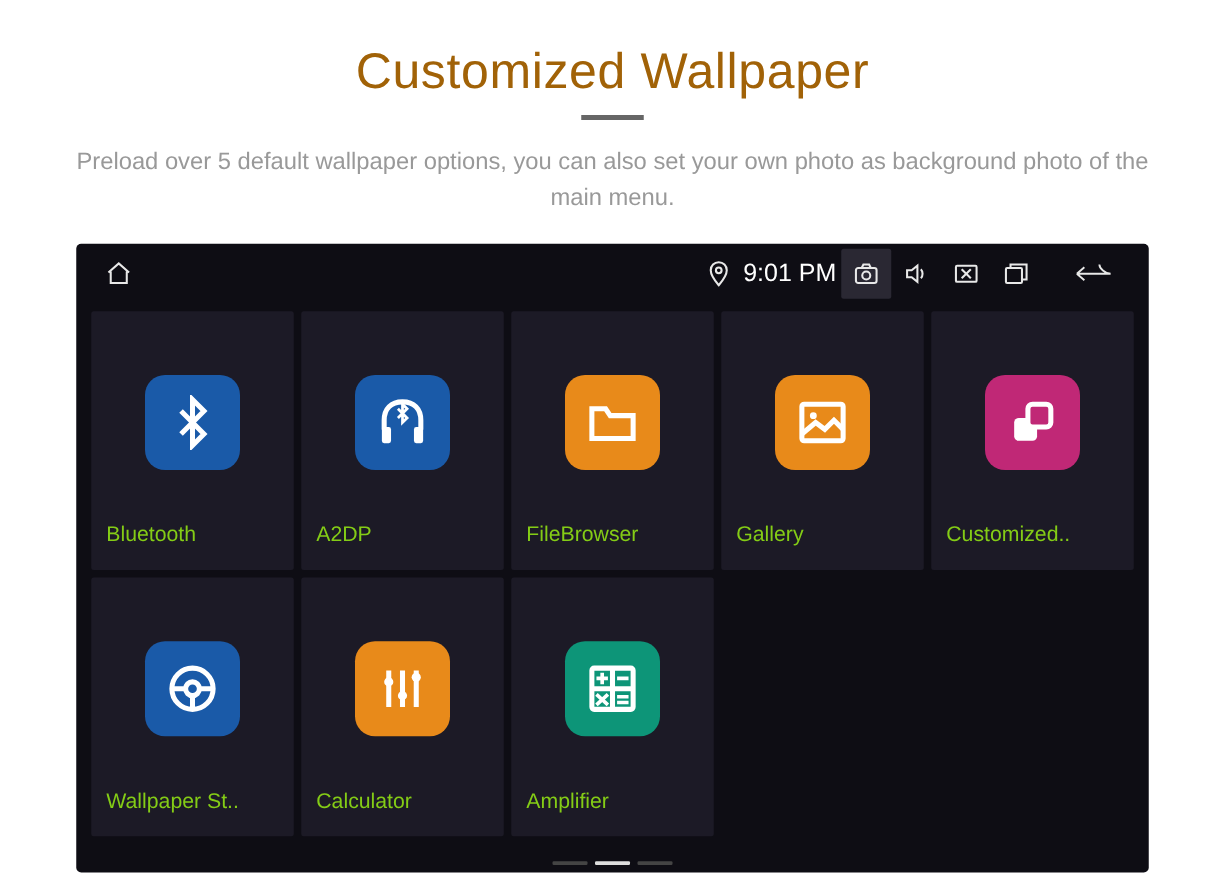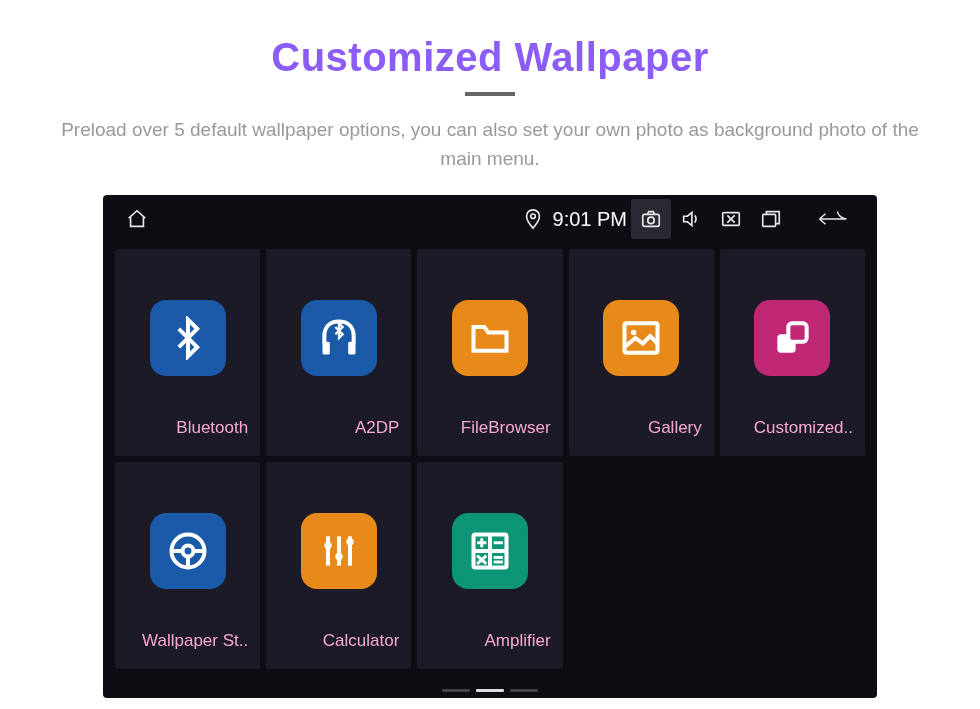--- a/index.html
+++ b/index.html
@@ -13,39 +13,39 @@
       width: 980px;
       height: 709px;
       overflow: hidden;
     }
     .page-header {
       text-align: center;
       padding-top: 35px;
     }
     .page-title {
       font-size: 40px;
-      font-weight: bold;
-      color: #8b5cf6;
+      font-weight: normal;
+      color: #a16207;
       letter-spacing: 0.5px;
     }
     .title-underline {
       width: 50px;
       height: 4px;
       background: #666;
       margin: 12px auto 20px auto;
     }
     .page-desc {
       color: #999;
       font-size: 19px;
       line-height: 1.5;
       max-width: 880px;
       margin: 12px auto 22px auto;
     }
     .device-screen {
-      width: 774px;
+      width: 858px;
       height: 503px;
       margin: 0 auto;
       background: #0e0d14;
       border-radius: 4px;
       overflow: hidden;
       position: relative;
     }
     .status-bar {
       height: 48px;
       display: flex;
@@ -133,27 +133,27 @@
       margin-bottom: 30px;
     }
     .app-icon-box svg {
       width: 44px;
       height: 44px;
       stroke: #fff;
       fill: none;
       stroke-width: 2.2;
     }
     .app-label {
-      color: #f9a8d4;
+      color: #84cc16;
       font-size: 17px;
       position: absolute;
       bottom: 18px;
-      left: 24px;
+      left: 12px;
       right: 12px;
-      text-align: right;
+      text-align: left;
       white-space: nowrap;
       overflow: hidden;
       text-overflow: ellipsis;
     }
     .page-indicator {
       position: absolute;
       bottom: 6px;
       left: 50%;
       transform: translateX(-50%);
       display: flex;

